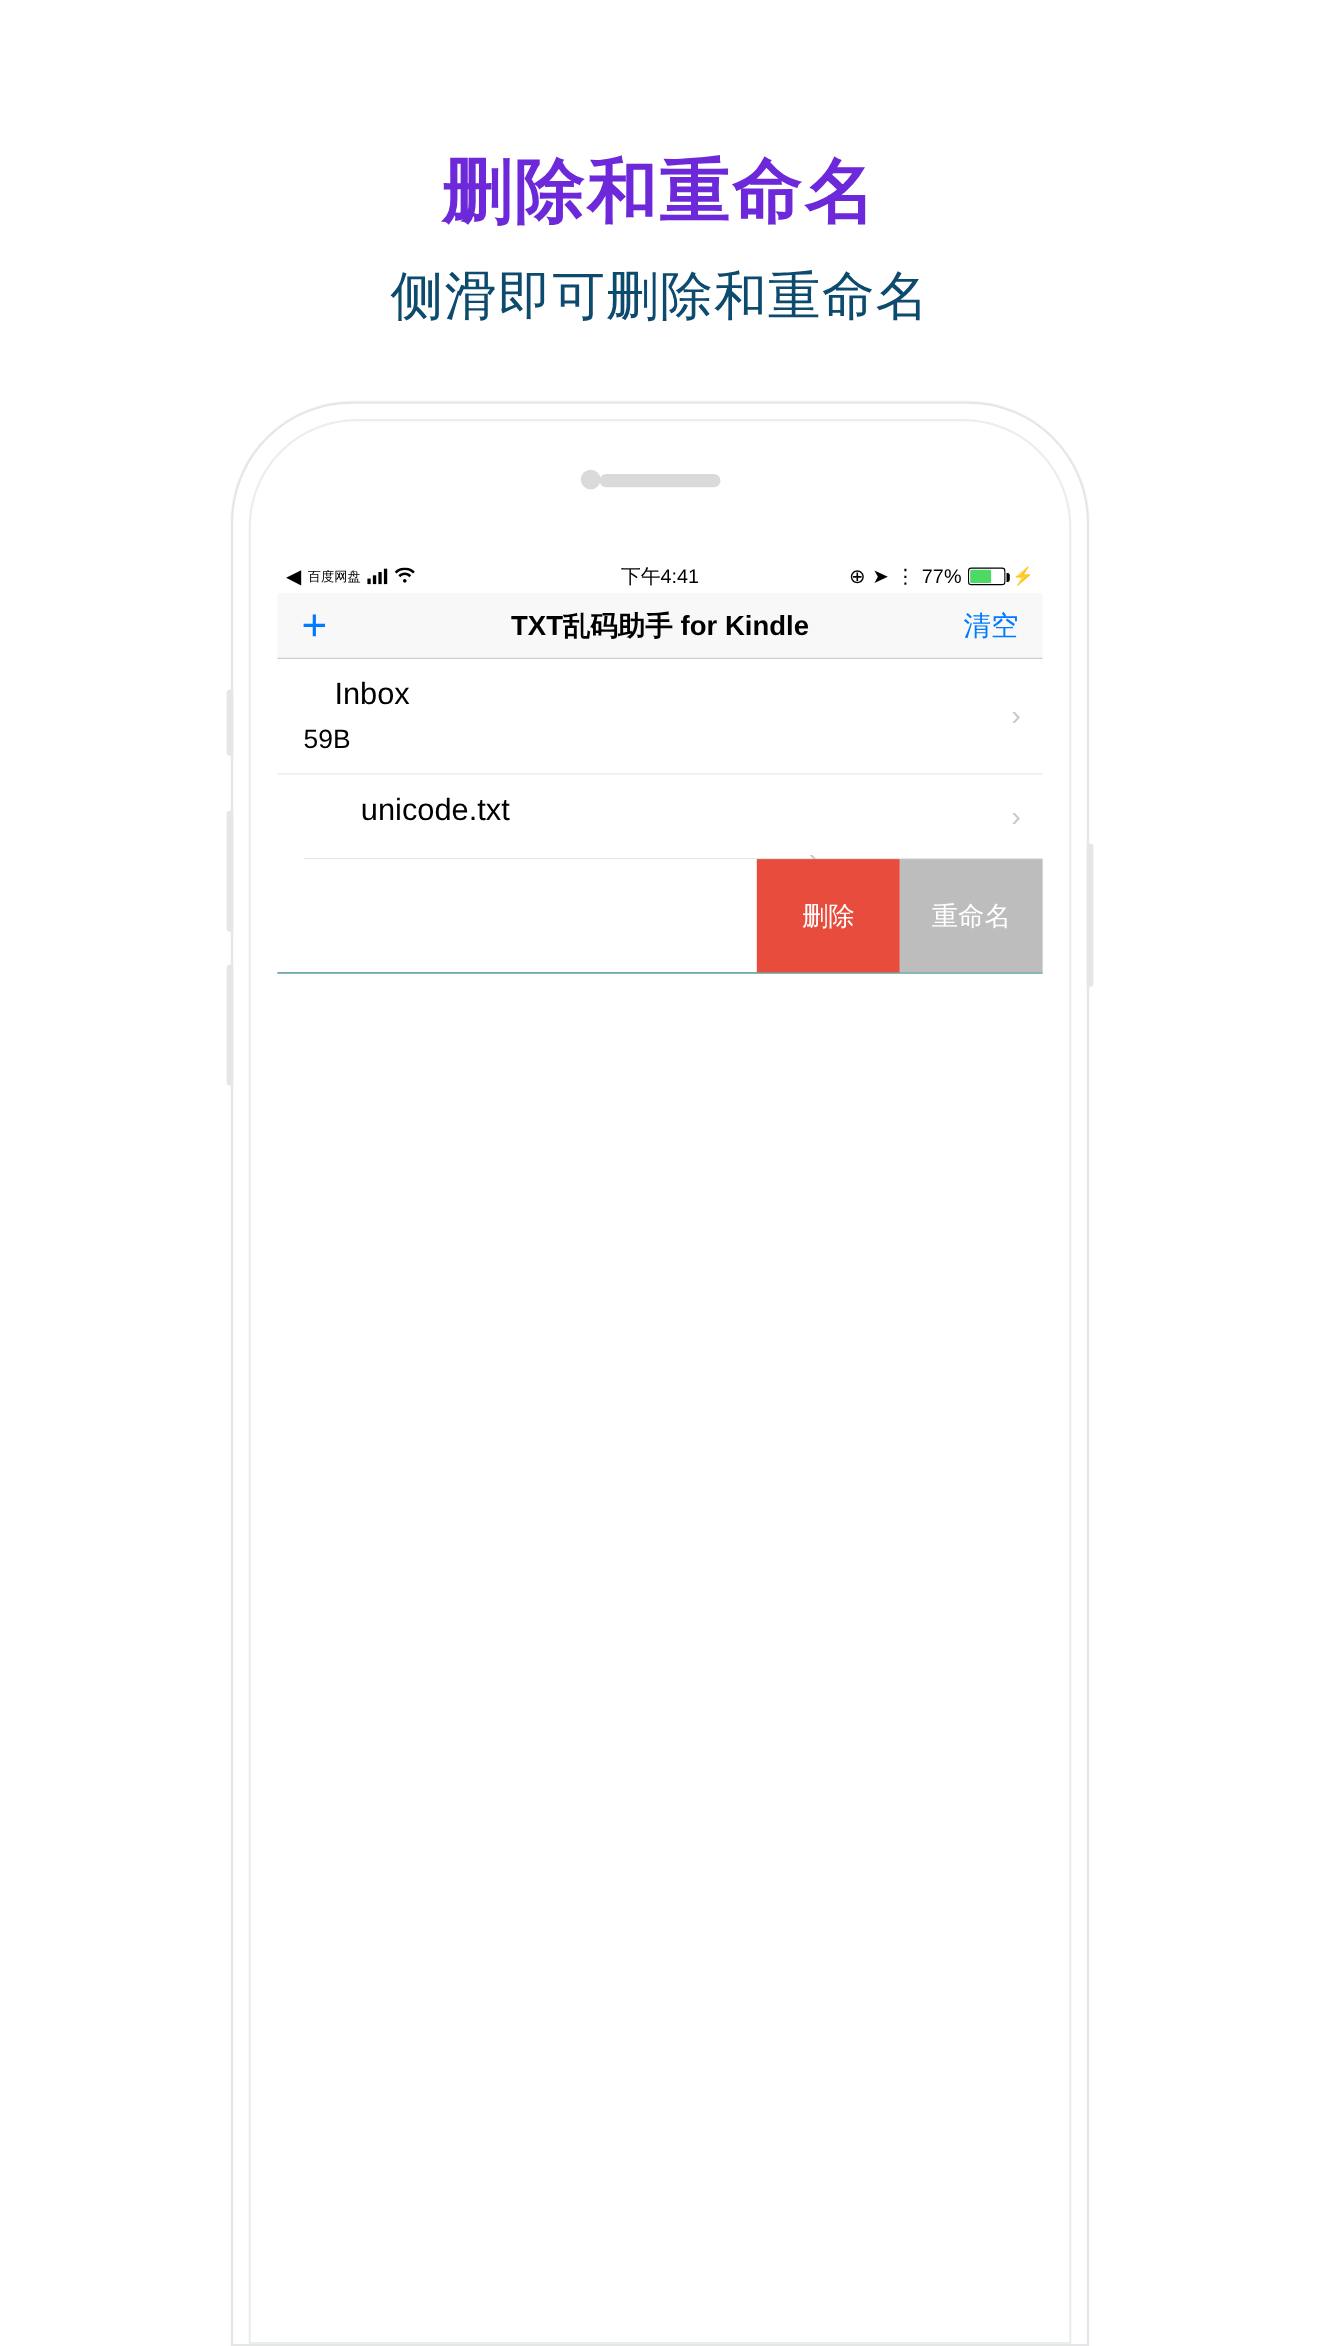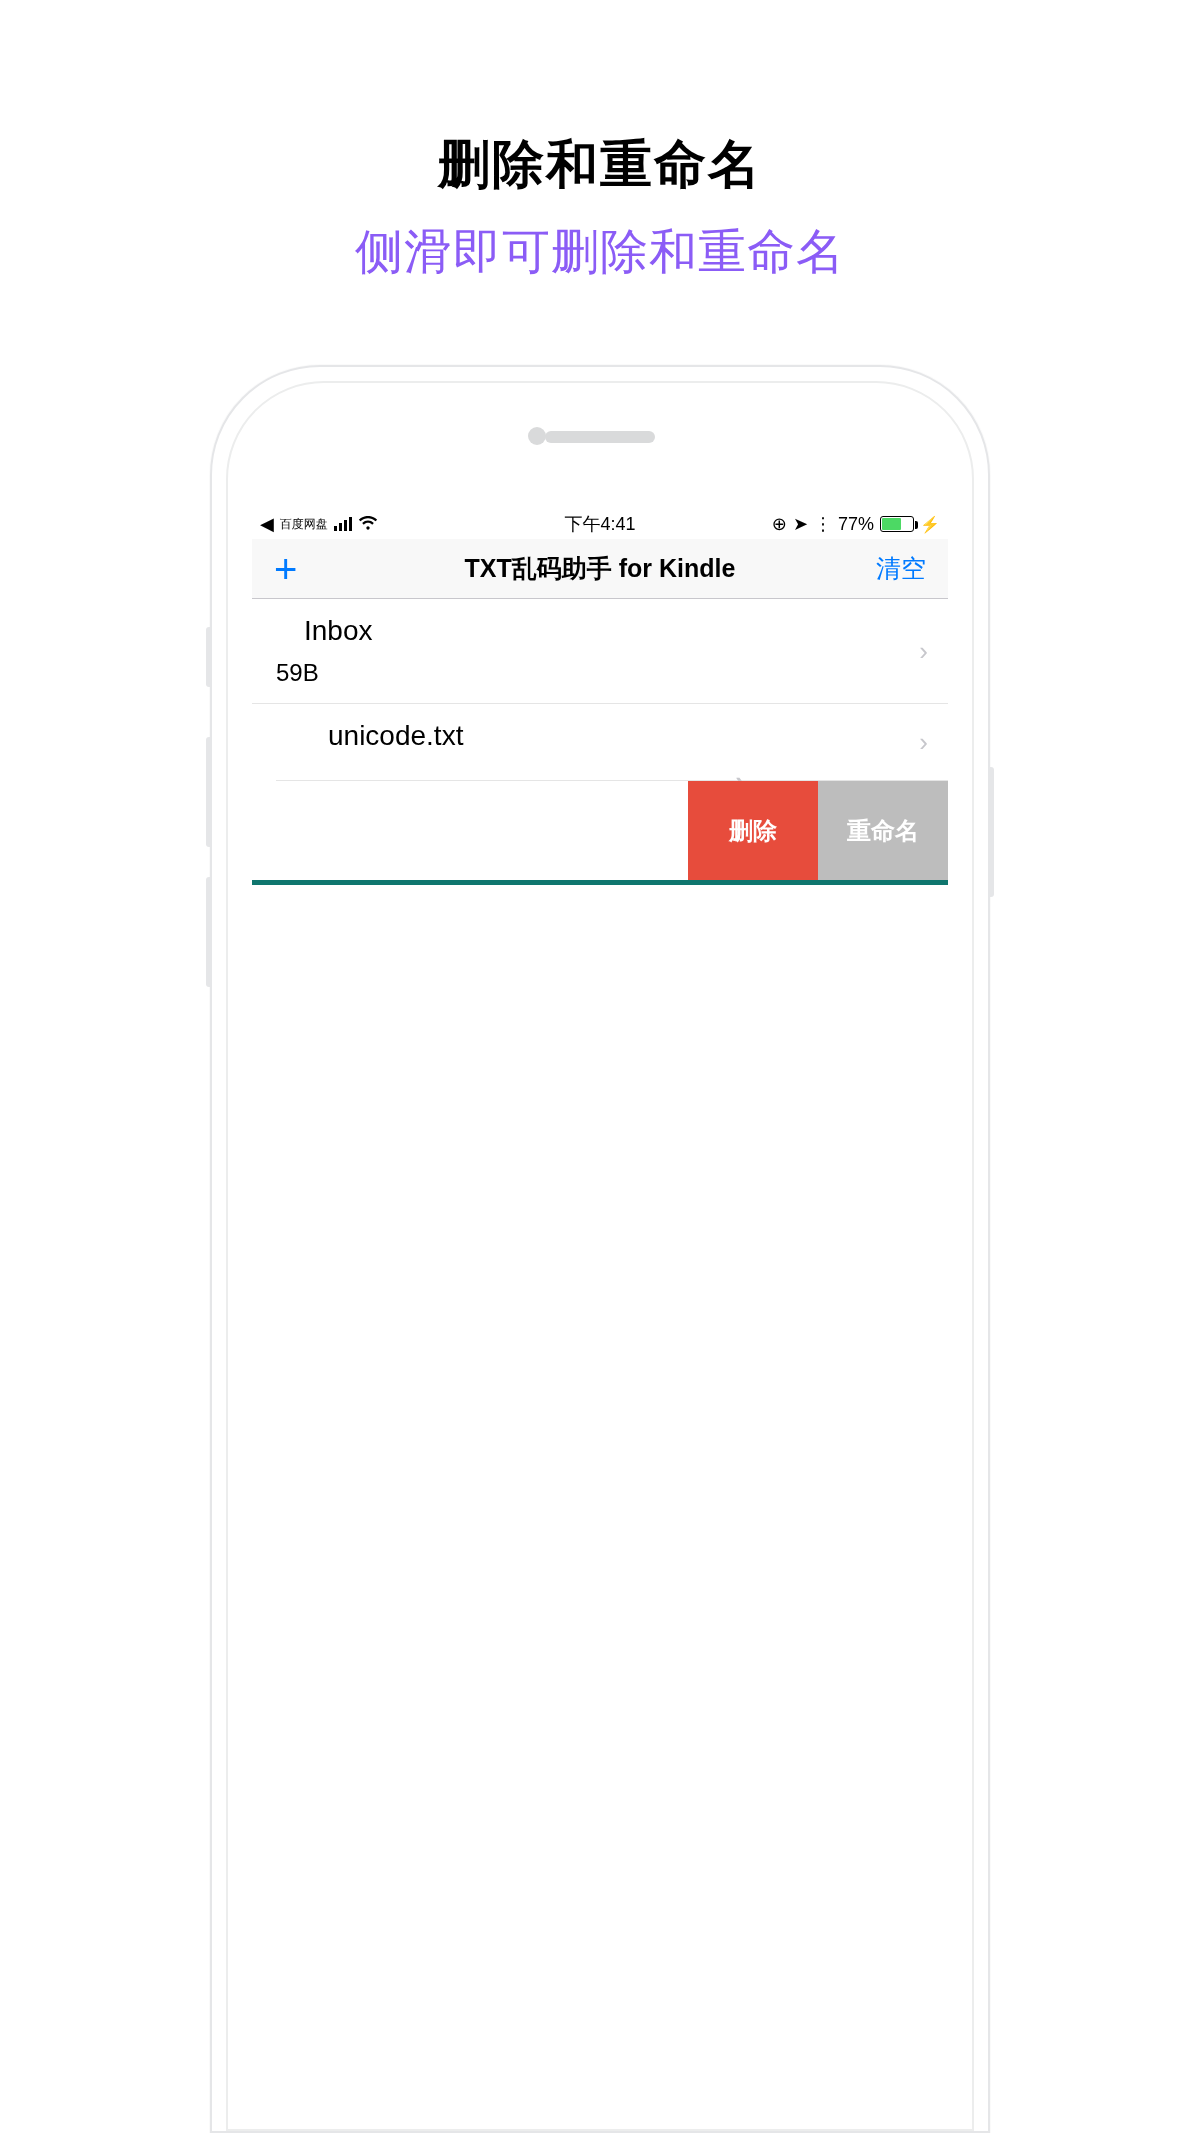--- a/index.html
+++ b/index.html
@@ -6,31 +6,31 @@
     body {
       width: 1200px;
       height: 2133px;
       background: #ffffff;
       font-family: -apple-system, "Helvetica Neue", Arial, sans-serif;
       overflow: hidden;
       position: relative;
     }
     .promo-title {
       text-align: center;
-      font-size: 52px;
+      font-size: 64px;
       font-weight: 700;
-      color: #000000;
+      color: #6d28d9;
       margin-top: 130px;
       letter-spacing: 2px;
     }
     .promo-subtitle {
       text-align: center;
       font-size: 48px;
       font-weight: 400;
-      color: #8b5cf6;
+      color: #0c4a6e;
       margin-top: 20px;
       letter-spacing: 1px;
     }
     .phone-frame {
       position: absolute;
       left: 50%;
       transform: translateX(-50%);
       top: 365px;
       width: 780px;
       height: 1768px;
@@ -151,22 +151,21 @@
       top: 50%;
       transform: translateY(-50%);
       color: #c7c7cc;
       font-size: 26px;
     }
     .swipe-row {
       display: flex;
       height: 104px;
       align-items: flex-start;
       position: relative;
-      border-bottom: 5px solid #0f766e;
-      font-weight: bold;
+      border-bottom: 1px solid #0f766e;
     }
     .swipe-content {
       flex: 1;
       display: flex;
       align-items: center;
       padding-left: 6px;
       position: relative;
       transform: translateX(-180px);
     }
     .swipe-chevron {

